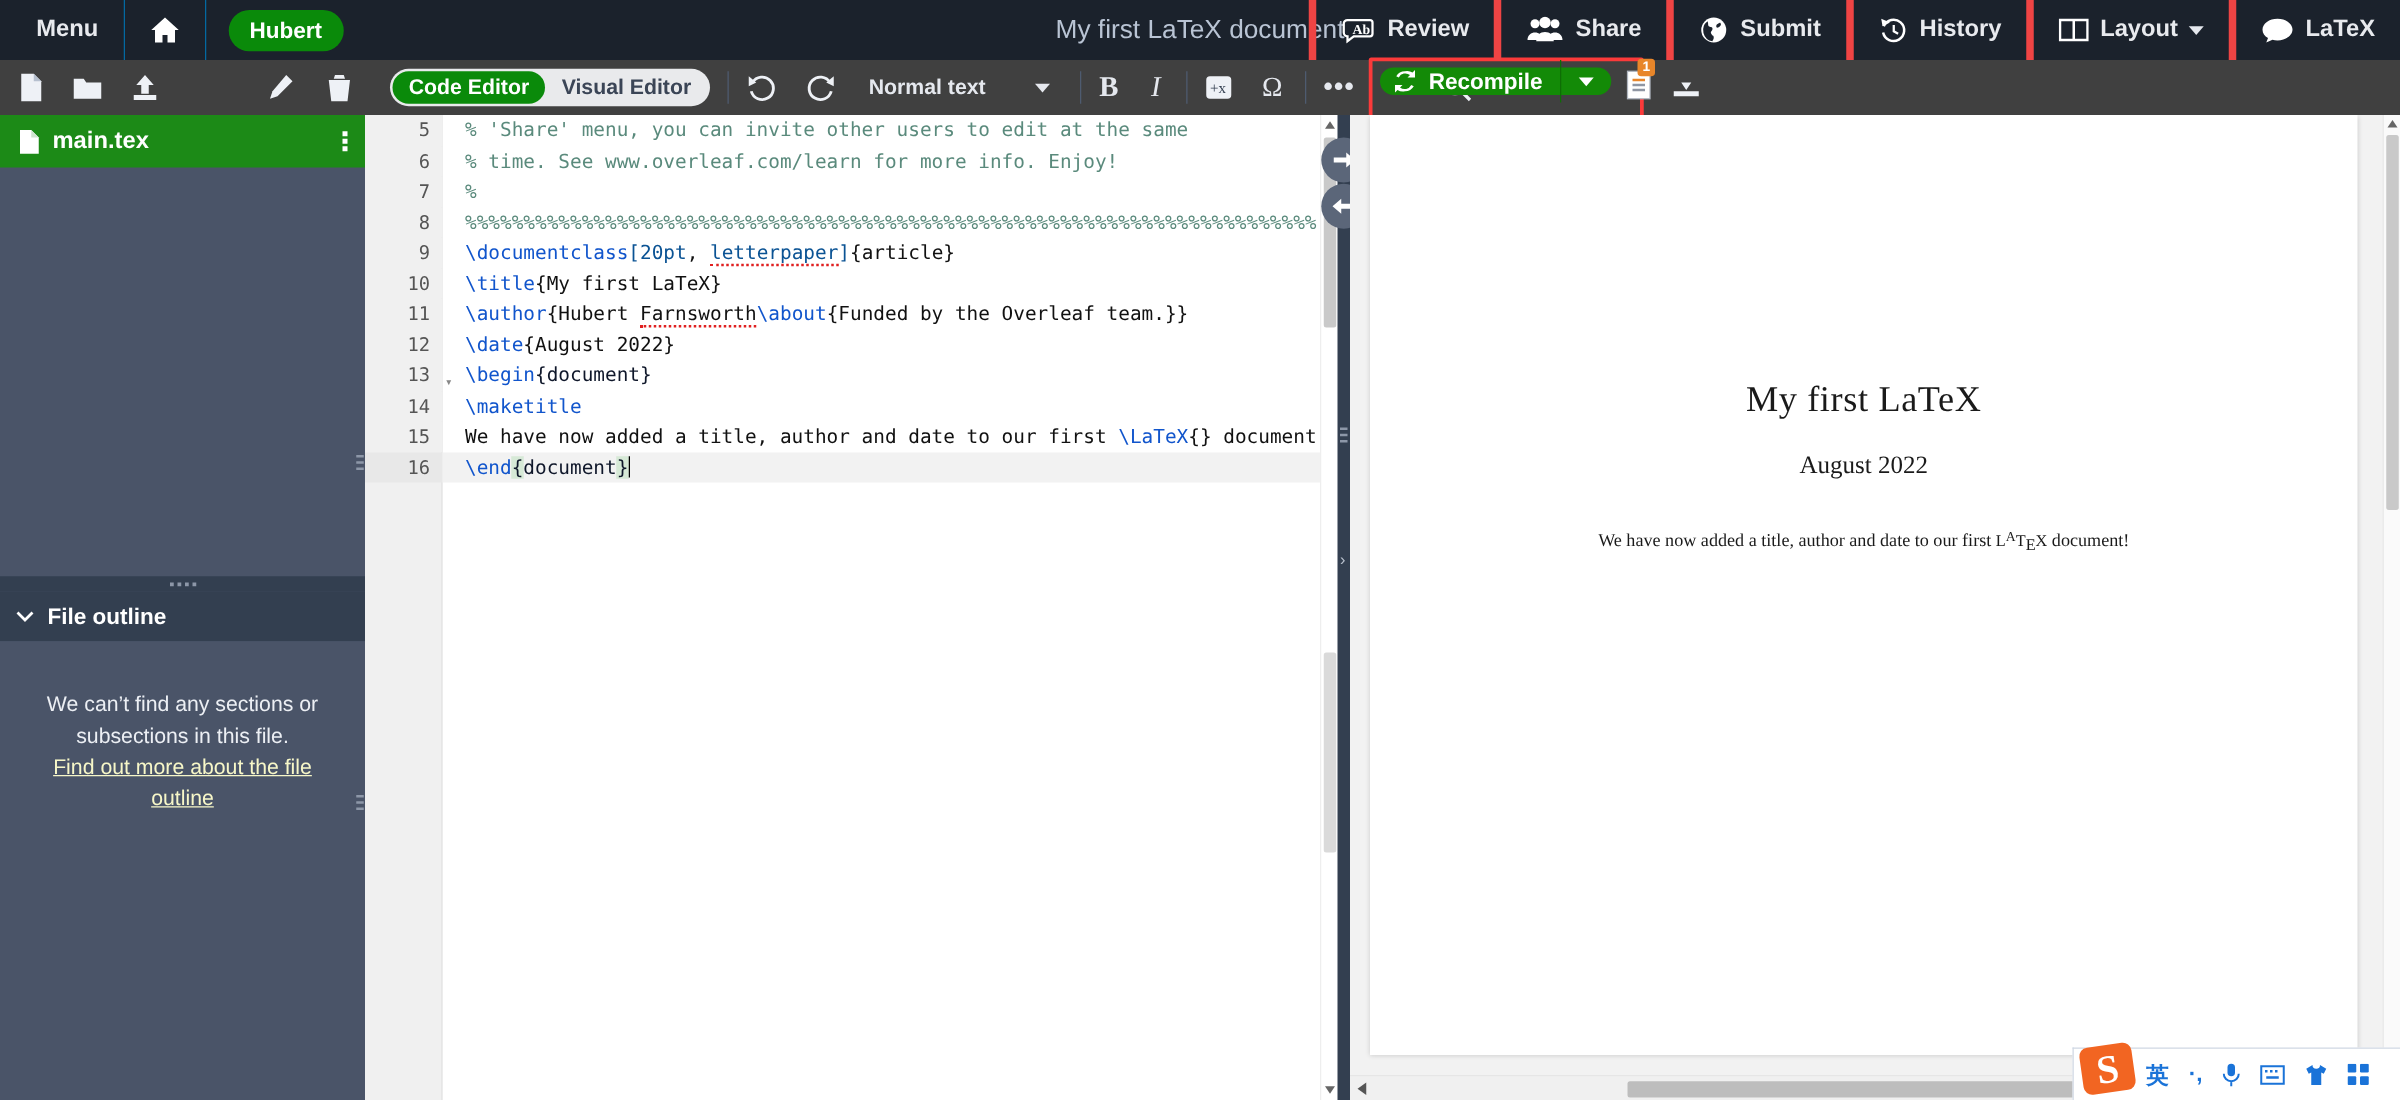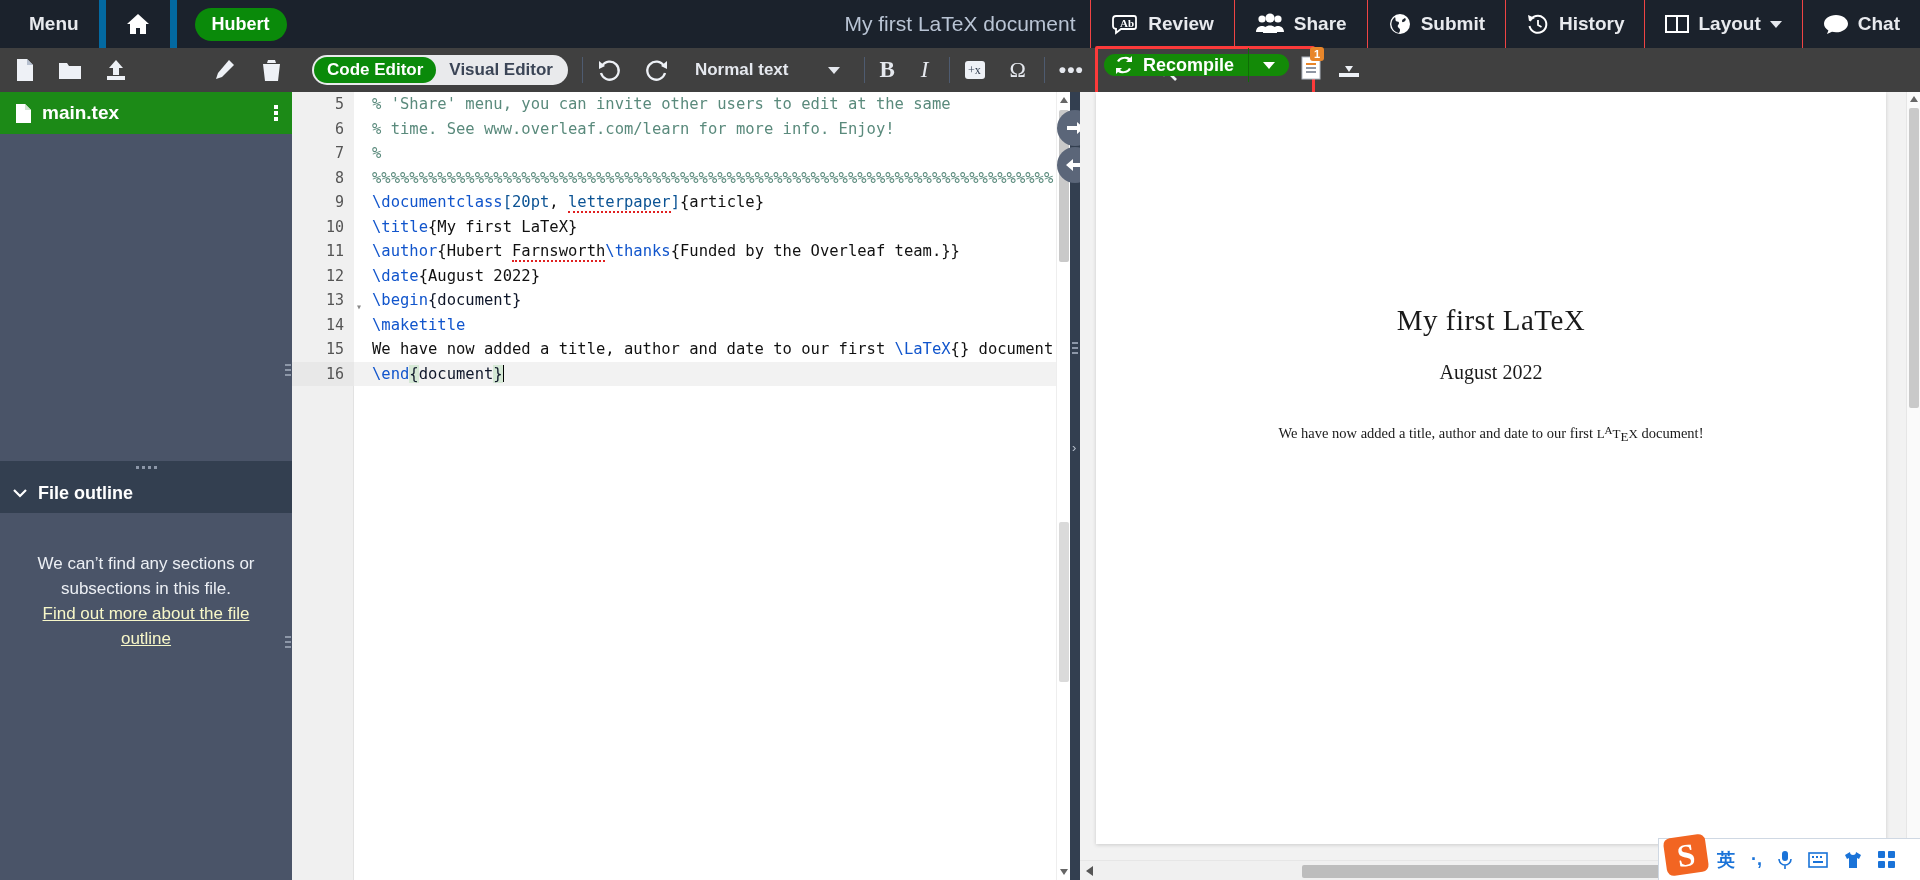--- a/index.html
+++ b/index.html
@@ -16,25 +16,25 @@
     width: 1920px; height: 48px;
     background: #1b222c;
     display: flex; align-items: stretch;
     color: #fff;
   }
   .nav-item {
     display: flex; align-items: center; gap: 9px;
     padding: 0 20px;
     font-size: 19px; font-weight: bold;
     color: #e8eaee;
-    border-right: 7px solid #0369a1;
+    border-right: 1px solid #0369a1;
     white-space: nowrap;
     cursor: pointer;
   }
-  .nav-item.right { border-right: none; border-left: 1px solid #ef4444; justify-content: center; }
+  .nav-item.right { border-right: none; border-left: 6px solid #ef4444; justify-content: center; }
   .topbar-spacer { flex: 1; }
   .topbar-title {
     position: absolute; left: 0; right: 0; top: 0; height: 48px;
     display: flex; align-items: center; justify-content: center;
     font-size: 21px; color: #b9c4d4; pointer-events: none;
   }
   .nav-right-group { display: flex; align-items: stretch; z-index: 2; }
   .nav-left-group { display: flex; align-items: stretch; z-index: 2; }
 
   .upgrade-btn {
@@ -443,21 +443,21 @@
       </span>
       <span>Layout</span>
       <span class="caret-down"></span>
     </div>
     <div class="nav-item right">
       <span>
         <svg class="icon-svg" width="26" height="22" viewBox="0 0 26 22">
           <path fill="#fff" d="M13 2C6.4 2 1 5.9 1 10.7c0 2.7 1.7 5.1 4.4 6.7L4 21l5-2.2c1.2.3 2.6.5 4 .5 6.6 0 12-3.9 12-8.6S19.6 2 13 2z"></path>
         </svg>
       </span>
-      <span>Chat</span>
+      <span>LaTeX</span>
     </div>
   </div>
 </div>
 
 <div class="toolbar">
   <div class="tb-left">
     <span class="tb-btn">
       <svg class="icon-svg" width="22" height="24" viewBox="0 0 22 24">
           <path fill="#eef1f6" d="M3 1h10l6 6v16H3z"></path>
           <path fill="#b6c0cf" d="M13 1l6 6h-6z"></path>
@@ -626,21 +626,21 @@
 
 <div class="editor">
   <div class="gutter"></div>
   <div class="code-area" id="code-area">
       <div class="cline"><span class="lno">5</span><span class="ctext"><span class="tk-comment">% 'Share' menu, you can invite other users to edit at the same</span></span></div>
       <div class="cline"><span class="lno">6</span><span class="ctext"><span class="tk-comment">% time. See www.overleaf.com/learn for more info. Enjoy!</span></span></div>
       <div class="cline"><span class="lno">7</span><span class="ctext"><span class="tk-comment">%</span></span></div>
       <div class="cline"><span class="lno">8</span><span class="ctext"><span class="tk-comment">%%%%%%%%%%%%%%%%%%%%%%%%%%%%%%%%%%%%%%%%%%%%%%%%%%%%%%%%%%%%%%%%%%%%%%%%%</span></span></div>
       <div class="cline"><span class="lno">9</span><span class="ctext"><span class="tk-cmd">\documentclass</span><span class="tk-opt">[</span><span class="tk-opt">20pt</span><span class="tk-plain">, </span><span class="tk-opt spell">letterpaper</span><span class="tk-opt">]</span><span class="tk-plain">{article}</span></span></div>
       <div class="cline"><span class="lno">10</span><span class="ctext"><span class="tk-cmd">\title</span><span class="tk-plain">{My first LaTeX}</span></span></div>
-      <div class="cline"><span class="lno">11</span><span class="ctext"><span class="tk-cmd">\author</span><span class="tk-plain">{Hubert </span><span class="tk-plain spell">Farnsworth</span><span class="tk-cmd">\thanks</span><span class="tk-plain">{Funded by the Overleaf team.}}</span></span></div>
+      <div class="cline"><span class="lno">11</span><span class="ctext"><span class="tk-cmd">\author</span><span class="tk-plain">{Hubert </span><span class="tk-plain spell">Farnsworth</span><span class="tk-cmd">\about</span><span class="tk-plain">{Funded by the Overleaf team.}}</span></span></div>
       <div class="cline"><span class="lno">12</span><span class="ctext"><span class="tk-cmd">\date</span><span class="tk-plain">{August 2022}</span></span></div>
       <span class="fold" style="top: 203px;">▾</span>
       <div class="cline"><span class="lno">13</span><span class="ctext"><span class="tk-cmd">\begin</span><span class="tk-brace">{document}</span></span></div>
       <div class="cline"><span class="lno">14</span><span class="ctext"><span class="tk-cmd">\maketitle</span></span></div>
       <div class="cline"><span class="lno">15</span><span class="ctext"><span class="tk-plain">We have now added a title, author and date to our first </span><span class="tk-cmd">\LaTeX</span><span class="tk-plain">{} document!</span></span></div>
       <div class="cline hl"><span class="lno">16</span><span class="ctext"><span class="tk-cmd">\end</span><span class="tk-brace brace-hl">{</span><span class="tk-brace">document</span><span class="tk-brace brace-hl">}</span><span class="caret-bar"></span></span></div>
     </div>
   <div class="ed-scroll">
     <span class="arrow-up"></span>
     <span class="ed-thumb"></span>

